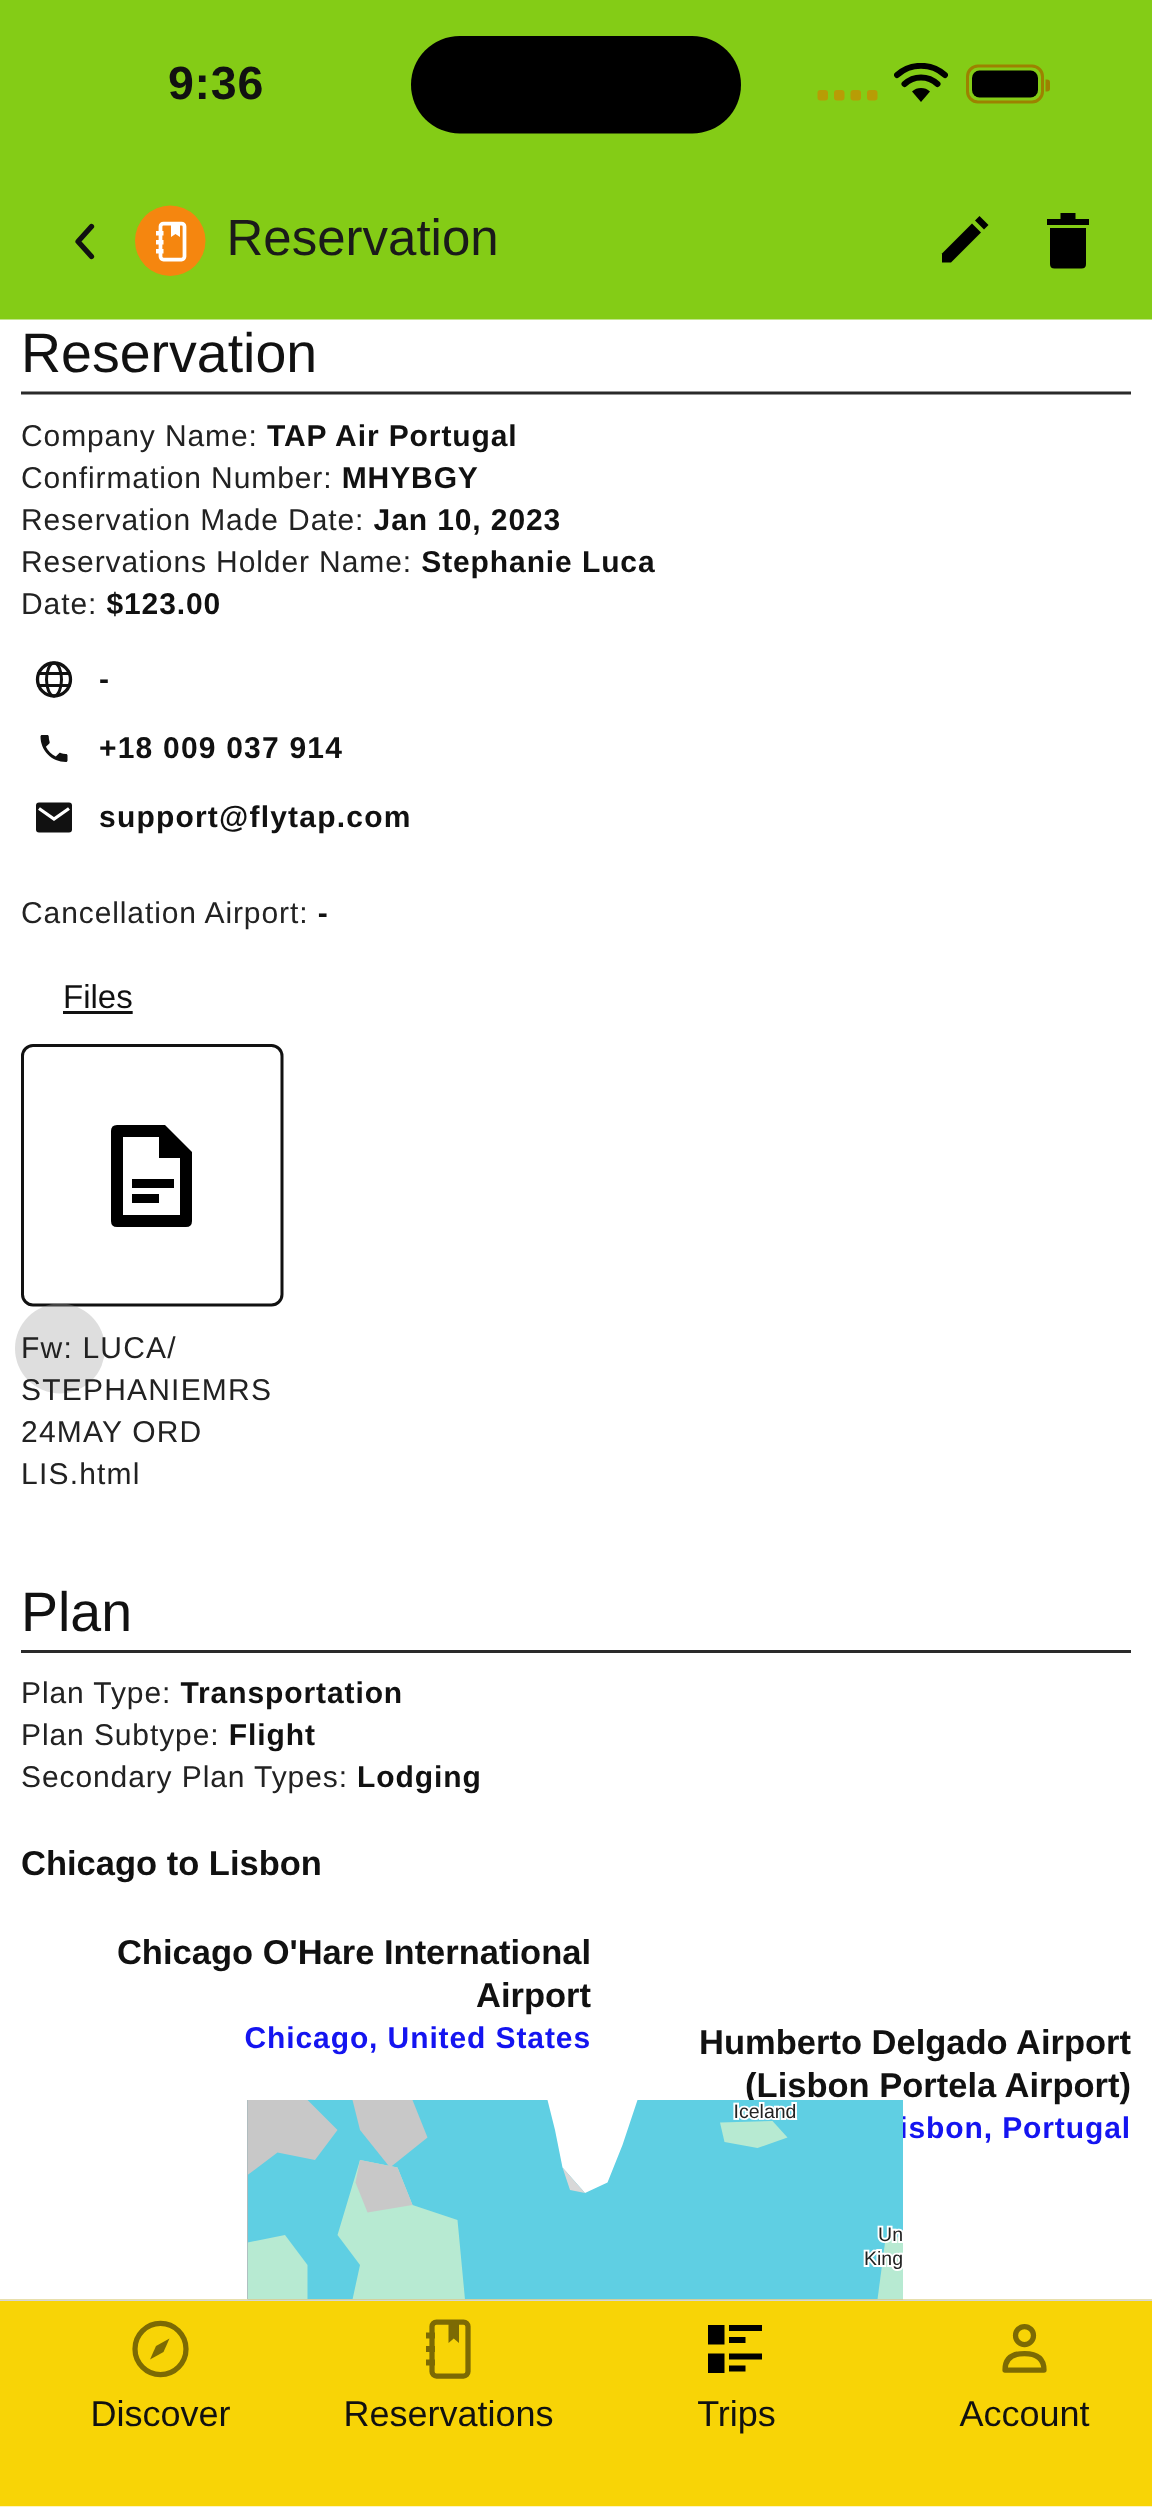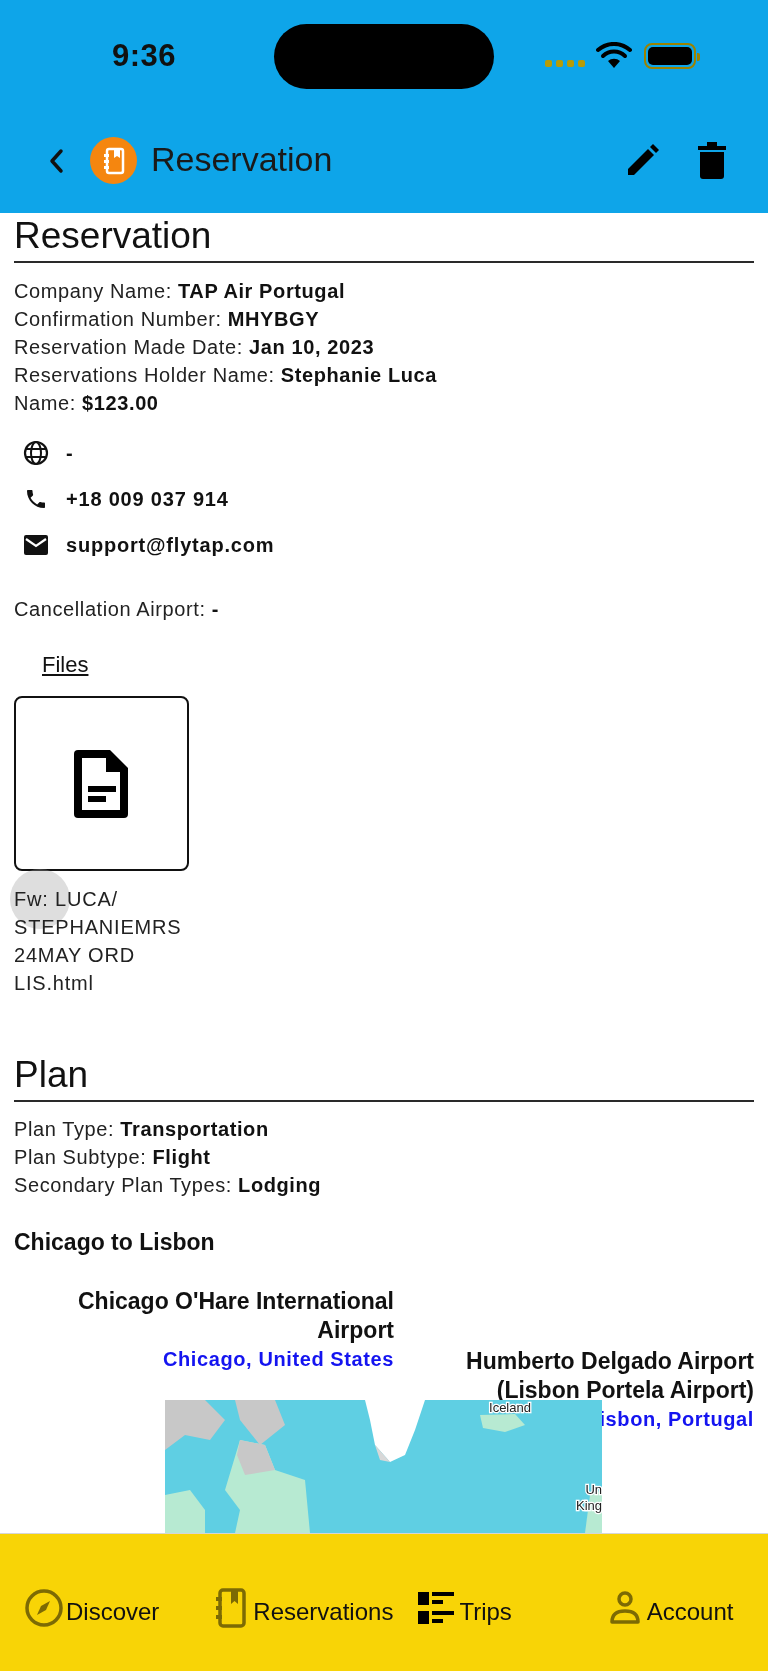--- a/index.html
+++ b/index.html
@@ -1,19 +1,19 @@
 <!DOCTYPE html>
 <html><head>
 <meta charset="utf-8">
 <style>
   * { box-sizing: border-box; margin: 0; padding: 0; }
   html, body { width: 768px; height: 1671px; overflow: hidden; background: #ffffff; }
   body { position: relative; font-family: "Liberation Sans", "DejaVu Sans", sans-serif; color: #111; }
 
-  .topbar { position: absolute; left: 0; top: 0; width: 768px; height: 213px; background: #0ea5e9; }
+  .topbar { position: absolute; left: 0; top: 0; width: 768px; height: 213px; background: #84cc16; }
   .status-time { position: absolute; left: 112px; top: 38px; font-size: 31px; font-weight: bold; color: #111; letter-spacing: 0.5px; }
   .island { position: absolute; left: 274px; top: 24px; width: 220px; height: 65px; border-radius: 33px; background: #000; }
   .signal { position: absolute; left: 545px; top: 60px; display: flex; gap: 4px; }
   .signal span { width: 7px; height: 7px; border-radius: 2px; background: #b89c05; display: block; }
   .wifi { position: absolute; left: 596px; top: 42px; }
   .battery { position: absolute; left: 644px; top: 43px; width: 52px; height: 26px; border: 2px solid #9c8200; border-radius: 8px; padding: 2px; }
   .battery .fill { width: 100%; height: 100%; background: #000; border-radius: 5px; }
   .battery .nub { position: absolute; right: -6px; top: 8px; width: 3px; height: 8px; background: #9c8200; border-radius: 0 2px 2px 0; }
 
   .back-btn { position: absolute; left: 42px; top: 144px; width: 28px; height: 34px; display: flex; align-items: center; justify-content: center; }
@@ -38,21 +38,21 @@
 
   .route-title { position: absolute; left: 0; font-size: 23px; font-weight: bold; color: #111; }
   .airport { position: absolute; font-size: 23px; font-weight: bold; line-height: 29px; color: #111; }
   .airport .city { color: #1414F0; font-size: 20px; letter-spacing: 0.6px; display: block; }
   .airport.left { left: 0; top: 1074px; width: 380px; text-align: right; }
   .airport.right { right: 0; top: 1134px; width: 340px; text-align: right; }
 
   .map { position: absolute; left: 151px; top: 1187px; width: 437px; height: 133px; background: #737373; overflow: hidden; }
 
   .tabbar { position: absolute; left: 0; top: 1533px; width: 768px; height: 138px; background: #F8D406; border-top: 1px solid #d6d6d6; display: flex; }
-  .tab { flex: 1; display: flex; flex-direction: row; align-items: center; padding-top: 10px; padding-left: 22px; }
+  .tab { flex: 1; display: flex; flex-direction: column; align-items: center; padding-top: 10px; padding-left: 22px; }
   .tab .tab-icon { width: 44px; height: 44px; display: flex; align-items: center; justify-content: center; }
   .tab .tab-label { font-size: 24px; color: #111; margin-top: 8px; }
 </style>
 </head>
 <body>
 
 <div class="topbar">
   <div class="status-time">9:36</div>
   <div class="island"></div>
   <div class="signal">
@@ -103,21 +103,21 @@
 
 <div class="content">
 
   <div class="section-title" style="top:2px">Reservation</div>
   <div class="section-hr" style="top:48px"></div>
 
   <div class="kv" style="top:67px"><span>Company Name: </span><b>TAP Air Portugal</b></div>
   <div class="kv" style="top:95px"><span>Confirmation Number: </span><b>MHYBGY</b></div>
   <div class="kv" style="top:123px"><span>Reservation Made Date: </span><b>Jan 10, 2023</b></div>
   <div class="kv" style="top:151px"><span>Reservations Holder Name: </span><b>Stephanie Luca</b></div>
-  <div class="kv" style="top:179px"><span>Name: </span><b>$123.00</b></div>
+  <div class="kv" style="top:179px"><span>Date: </span><b>$123.00</b></div>
 
   <div class="contact" style="top:226px">
     <span class="ico">
       <svg width="26" height="26" viewBox="0 0 26 26">
           <circle cx="13" cy="13" r="11" fill="none" stroke="#111" stroke-width="2.2"></circle>
           <ellipse cx="13" cy="13" rx="5" ry="11" fill="none" stroke="#111" stroke-width="2"></ellipse>
           <line x1="2" y1="9" x2="24" y2="9" stroke="#111" stroke-width="2"></line>
           <line x1="2" y1="17" x2="24" y2="17" stroke="#111" stroke-width="2"></line>
         </svg>
     </span>

